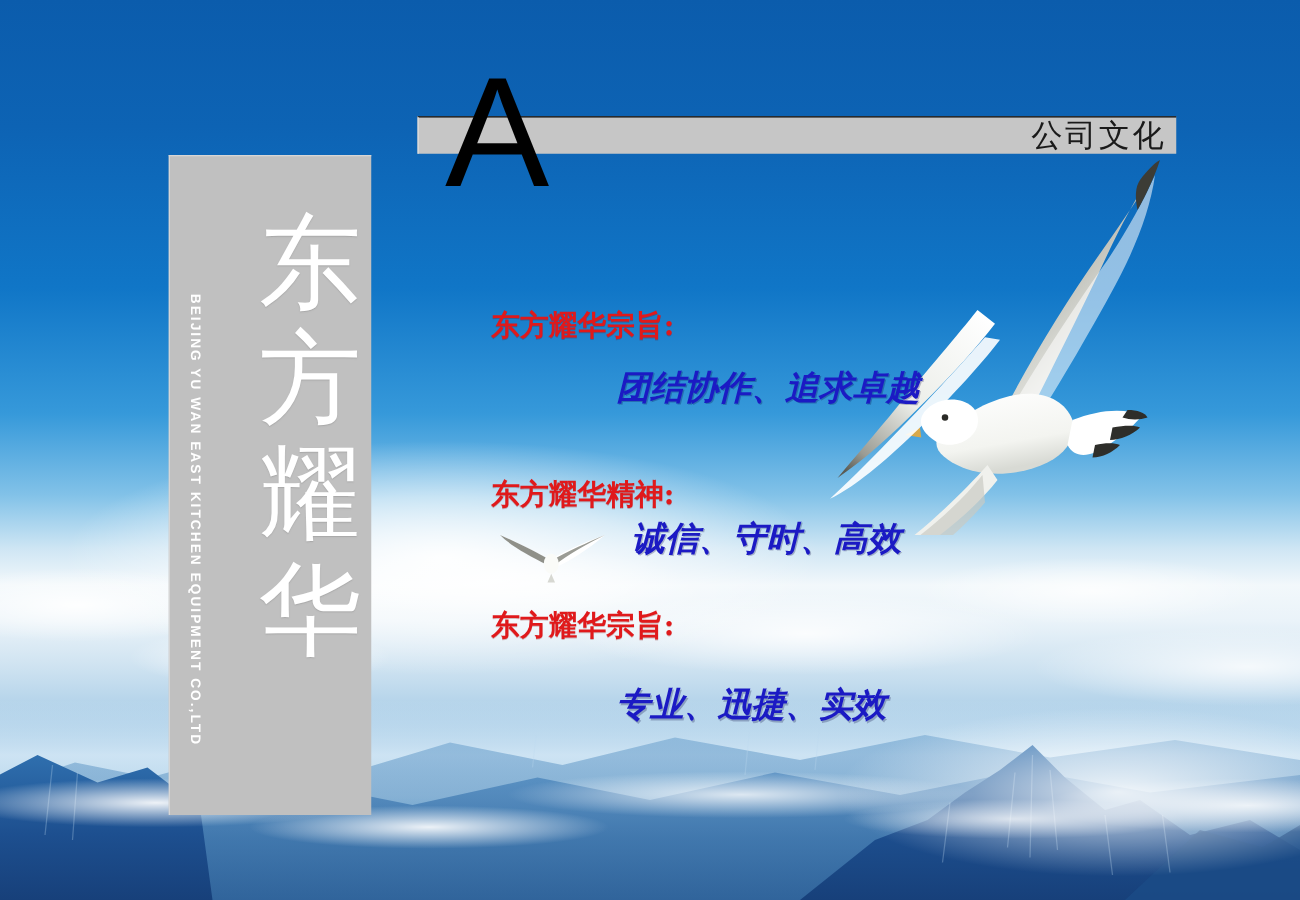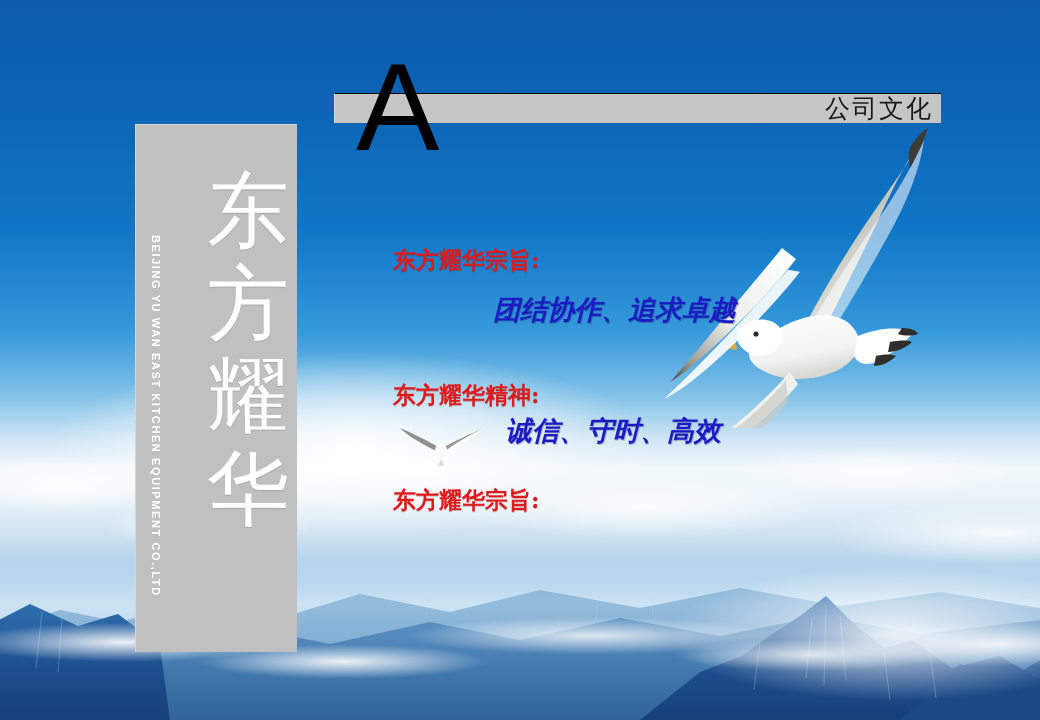--- a/index.html
+++ b/index.html
@@ -272,15 +272,16 @@
   </div>
 
   <div class="culture">
     <div class="c-head b1h">东方耀华宗旨:</div>
     <div class="c-body b1b">团结协作、追求卓越</div>
 
     <div class="c-head b2h">东方耀华精神:</div>
     <div class="c-body b2b">诚信、守时、高效</div>
 
     <div class="c-head b3h">东方耀华宗旨:</div>
+    <div class="c-body b3b">专业、迅捷、实效</div>
   </div>
 
 </div>
 
 </body></html>

